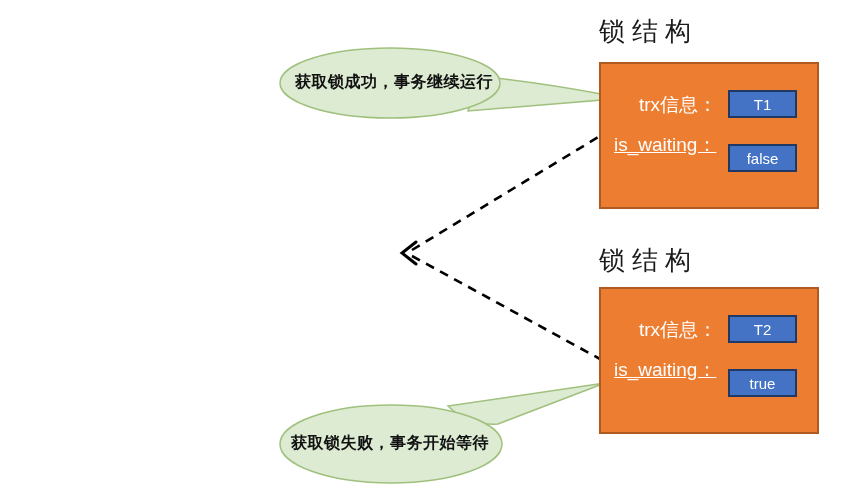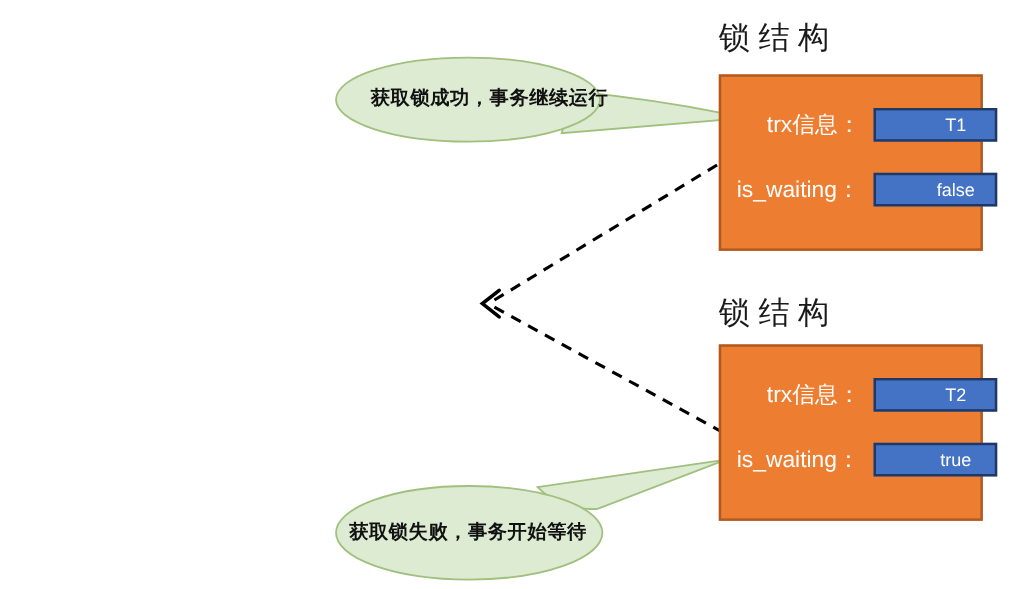--- a/index.html
+++ b/index.html
@@ -38,37 +38,37 @@
     background:var(--lock-fill);border:2.5px solid var(--lock-border);
   }
   .lock-box.b1{top:62px;}
   .lock-box.b2{top:287px;}
 
   .lock-label{
     position:absolute;left:13px;height:30px;line-height:30px;
     color:#ffffff;font-size:19px;white-space:nowrap;
   }
   .lock-label.r1{top:26px;margin-left:25px;}
-  .lock-label.r2{top:80px;}
+  .lock-label.r2{top:66px;text-decoration:underline;}
 
   .value-box{
     position:absolute;left:127px;width:65px;height:24px;
     background:var(--value-fill);border:2.5px solid var(--value-border);
     display:flex;align-items:center;justify-content:center;
-    color:#ffffff;font-size:15px;padding-left:34px;
+    color:#ffffff;font-size:15px;
   }
   .value-box.r1{top:26px;}
   .value-box.r2{top:80px;}
 
   .bubble-text{
     position:absolute;width:224px;text-align:center;
     color:#111;font-size:16px;font-weight:600;letter-spacing:0.5px;
     font-family:"DejaVu Serif",serif;white-space:nowrap;
   }
-  .bubble-text.c1{left:296px;top:72px;}
+  .bubble-text.c1{left:282px;top:72px;}
   .bubble-text.c2{left:278px;top:433px;}
 </style>
 </head>
 <body>
 
 <div class="canvas">
 
   <svg class="decor" viewBox="0 0 842 491">
 
     <path class="bubble-shape" d="M478,76 Q545,83 601,94 L602,100 Q538,105 468,111 Z"></path>

